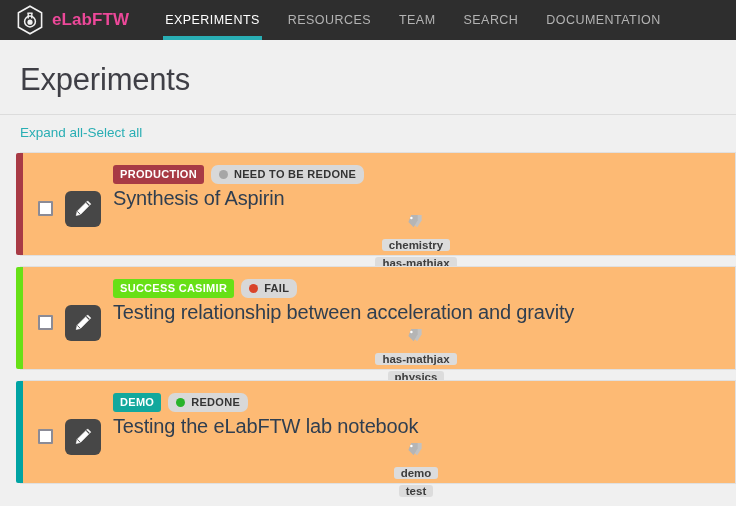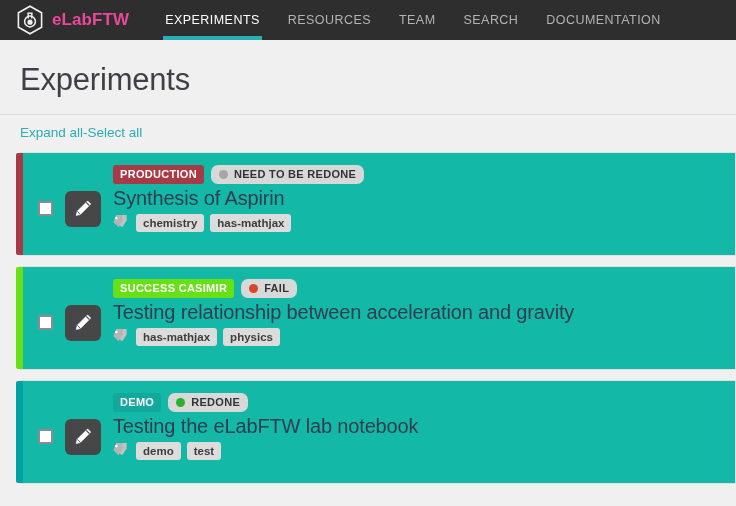--- a/index.html
+++ b/index.html
@@ -113,21 +113,21 @@
 
   #action-bar .sep { color: #29aeb4; }
 
   
   #experiment-list {
     padding-left: 20px;
   }
 
   .experiment-card {
     position: relative;
-    background: #14b8a6;
+    background: #fdba74;
     border: 1px solid #e0e0e0;
     border-left: none;
     margin-bottom: 10px;
     padding: 12px 16px 12px 18px;
     display: flex;
     align-items: flex-start;
     min-height: 104px;
   }
 
   .accent-bar {
@@ -231,20 +231,21 @@
     white-space: nowrap;
     cursor: pointer;
   }
 
   .tag-row {
     display: flex;
     align-items: center;
     gap: 6px;
     margin-top: 4px;
     height: 18px;
+    flex-direction: column;
   }
 
   .tags-icon { flex: 0 0 auto; display: block; }
 
   .tag-pill {
     display: inline-flex;
     align-items: center;
     height: 18px;
     padding: 0 7px;
     border-radius: 3px;

